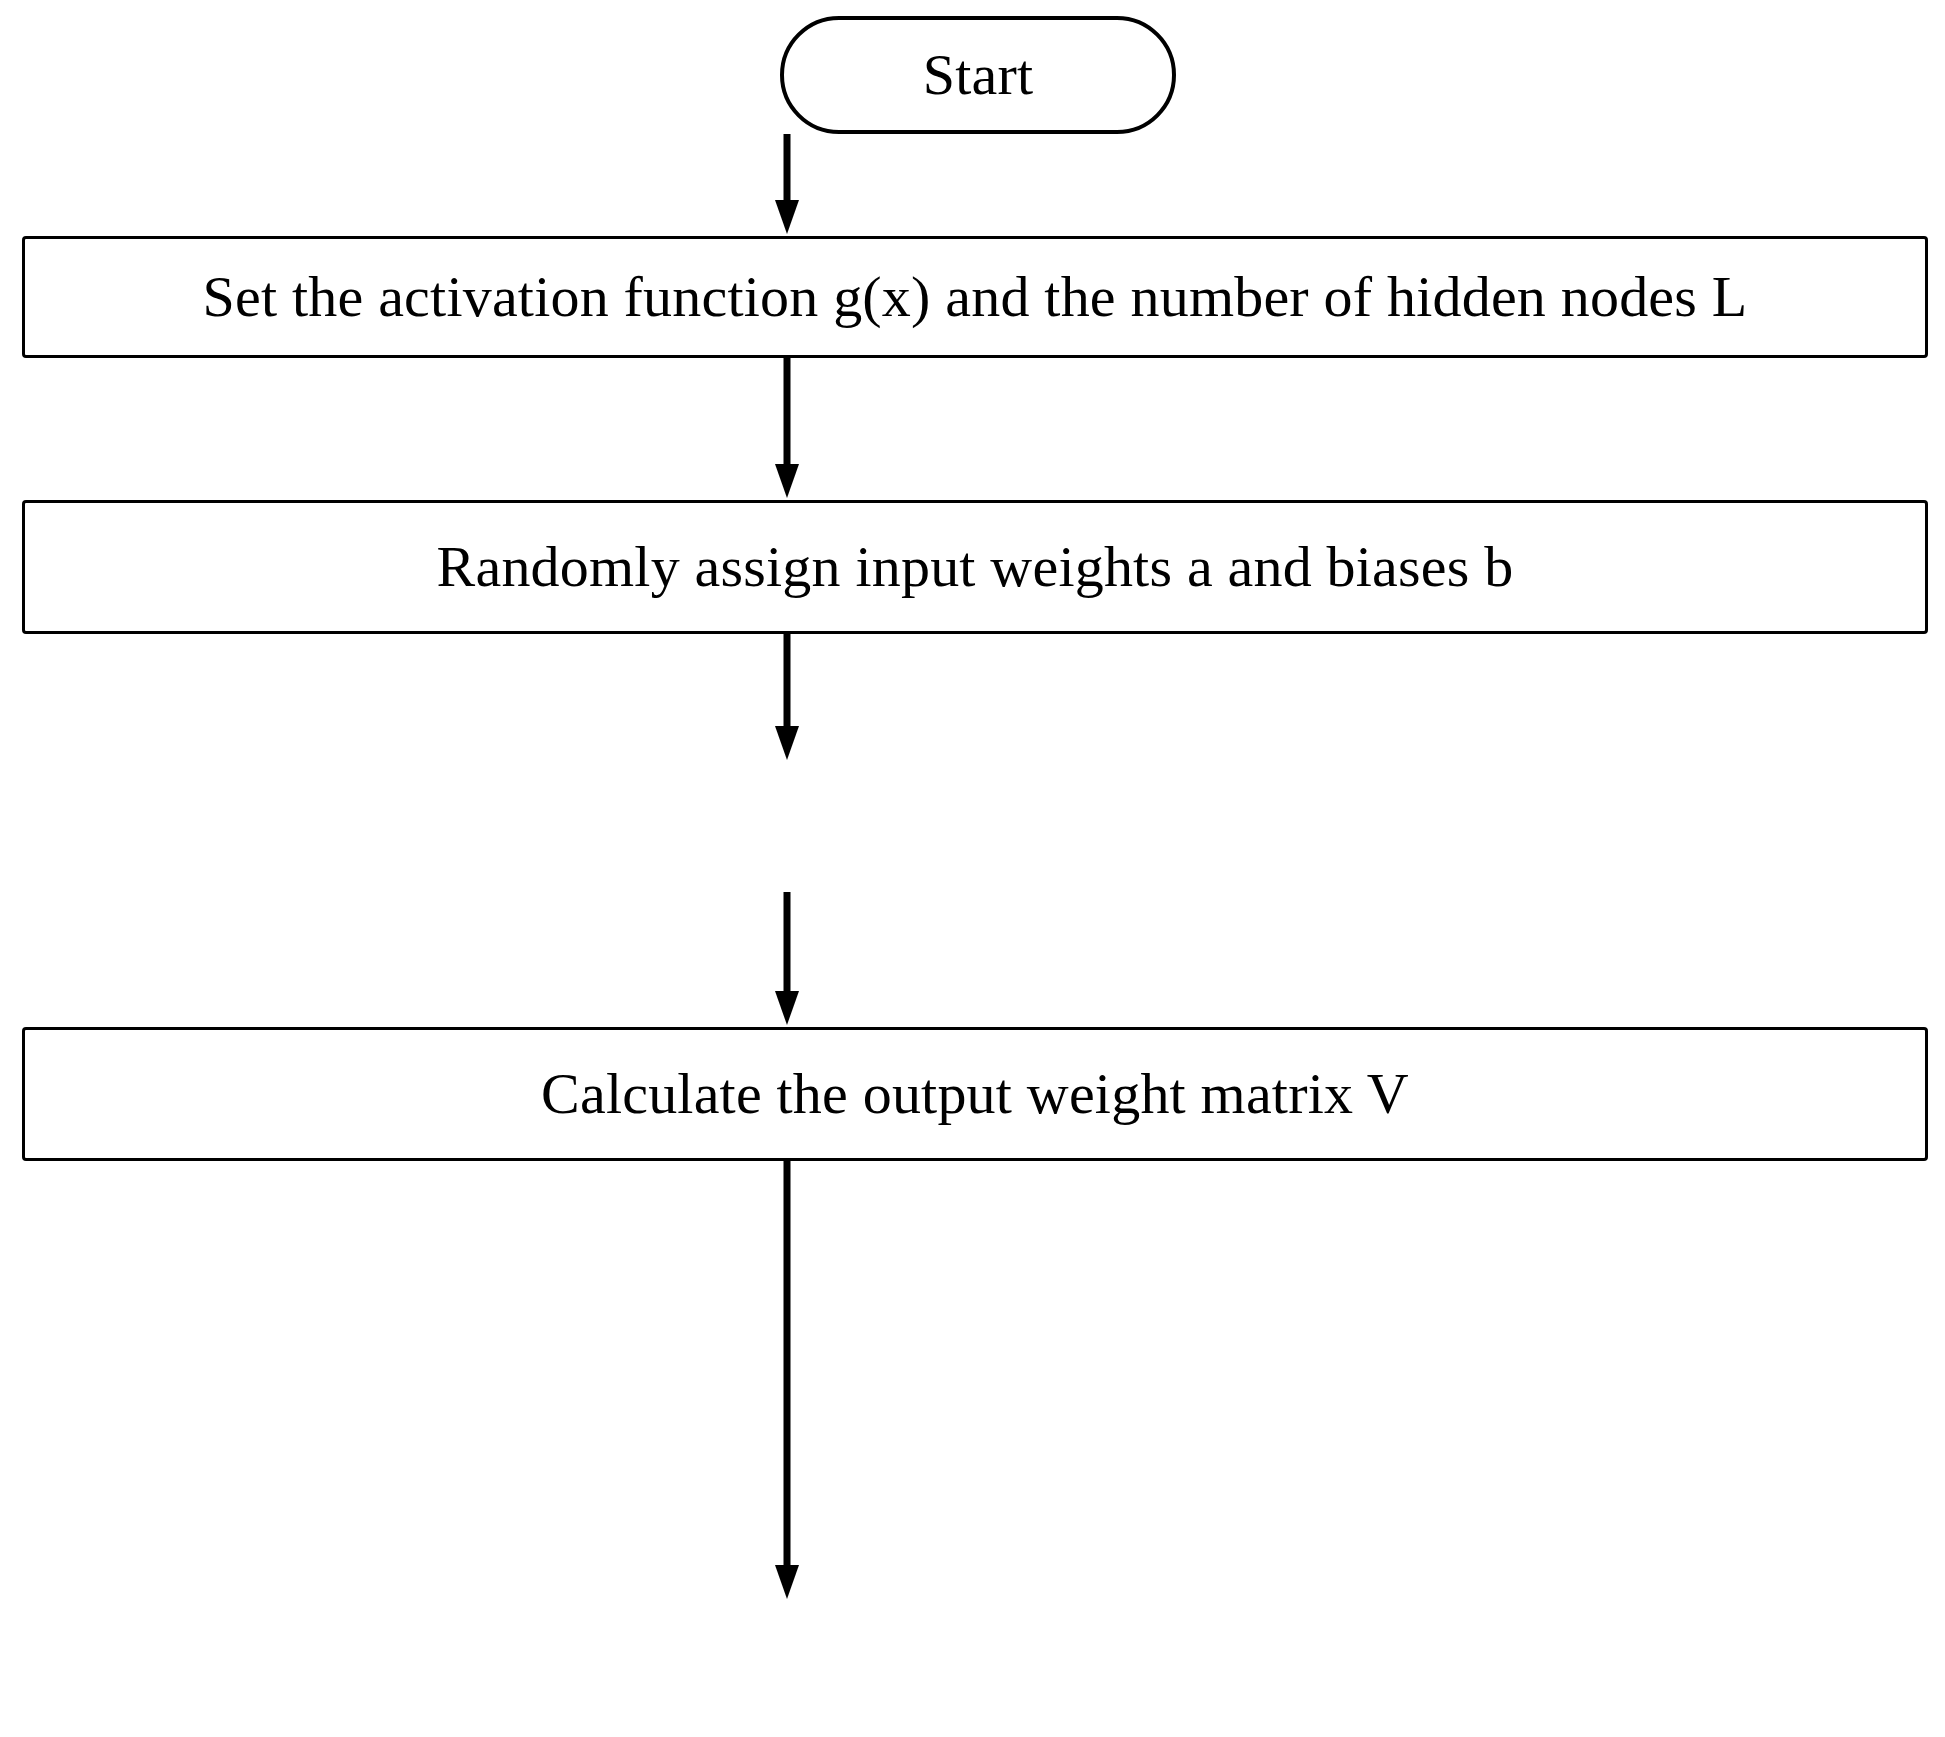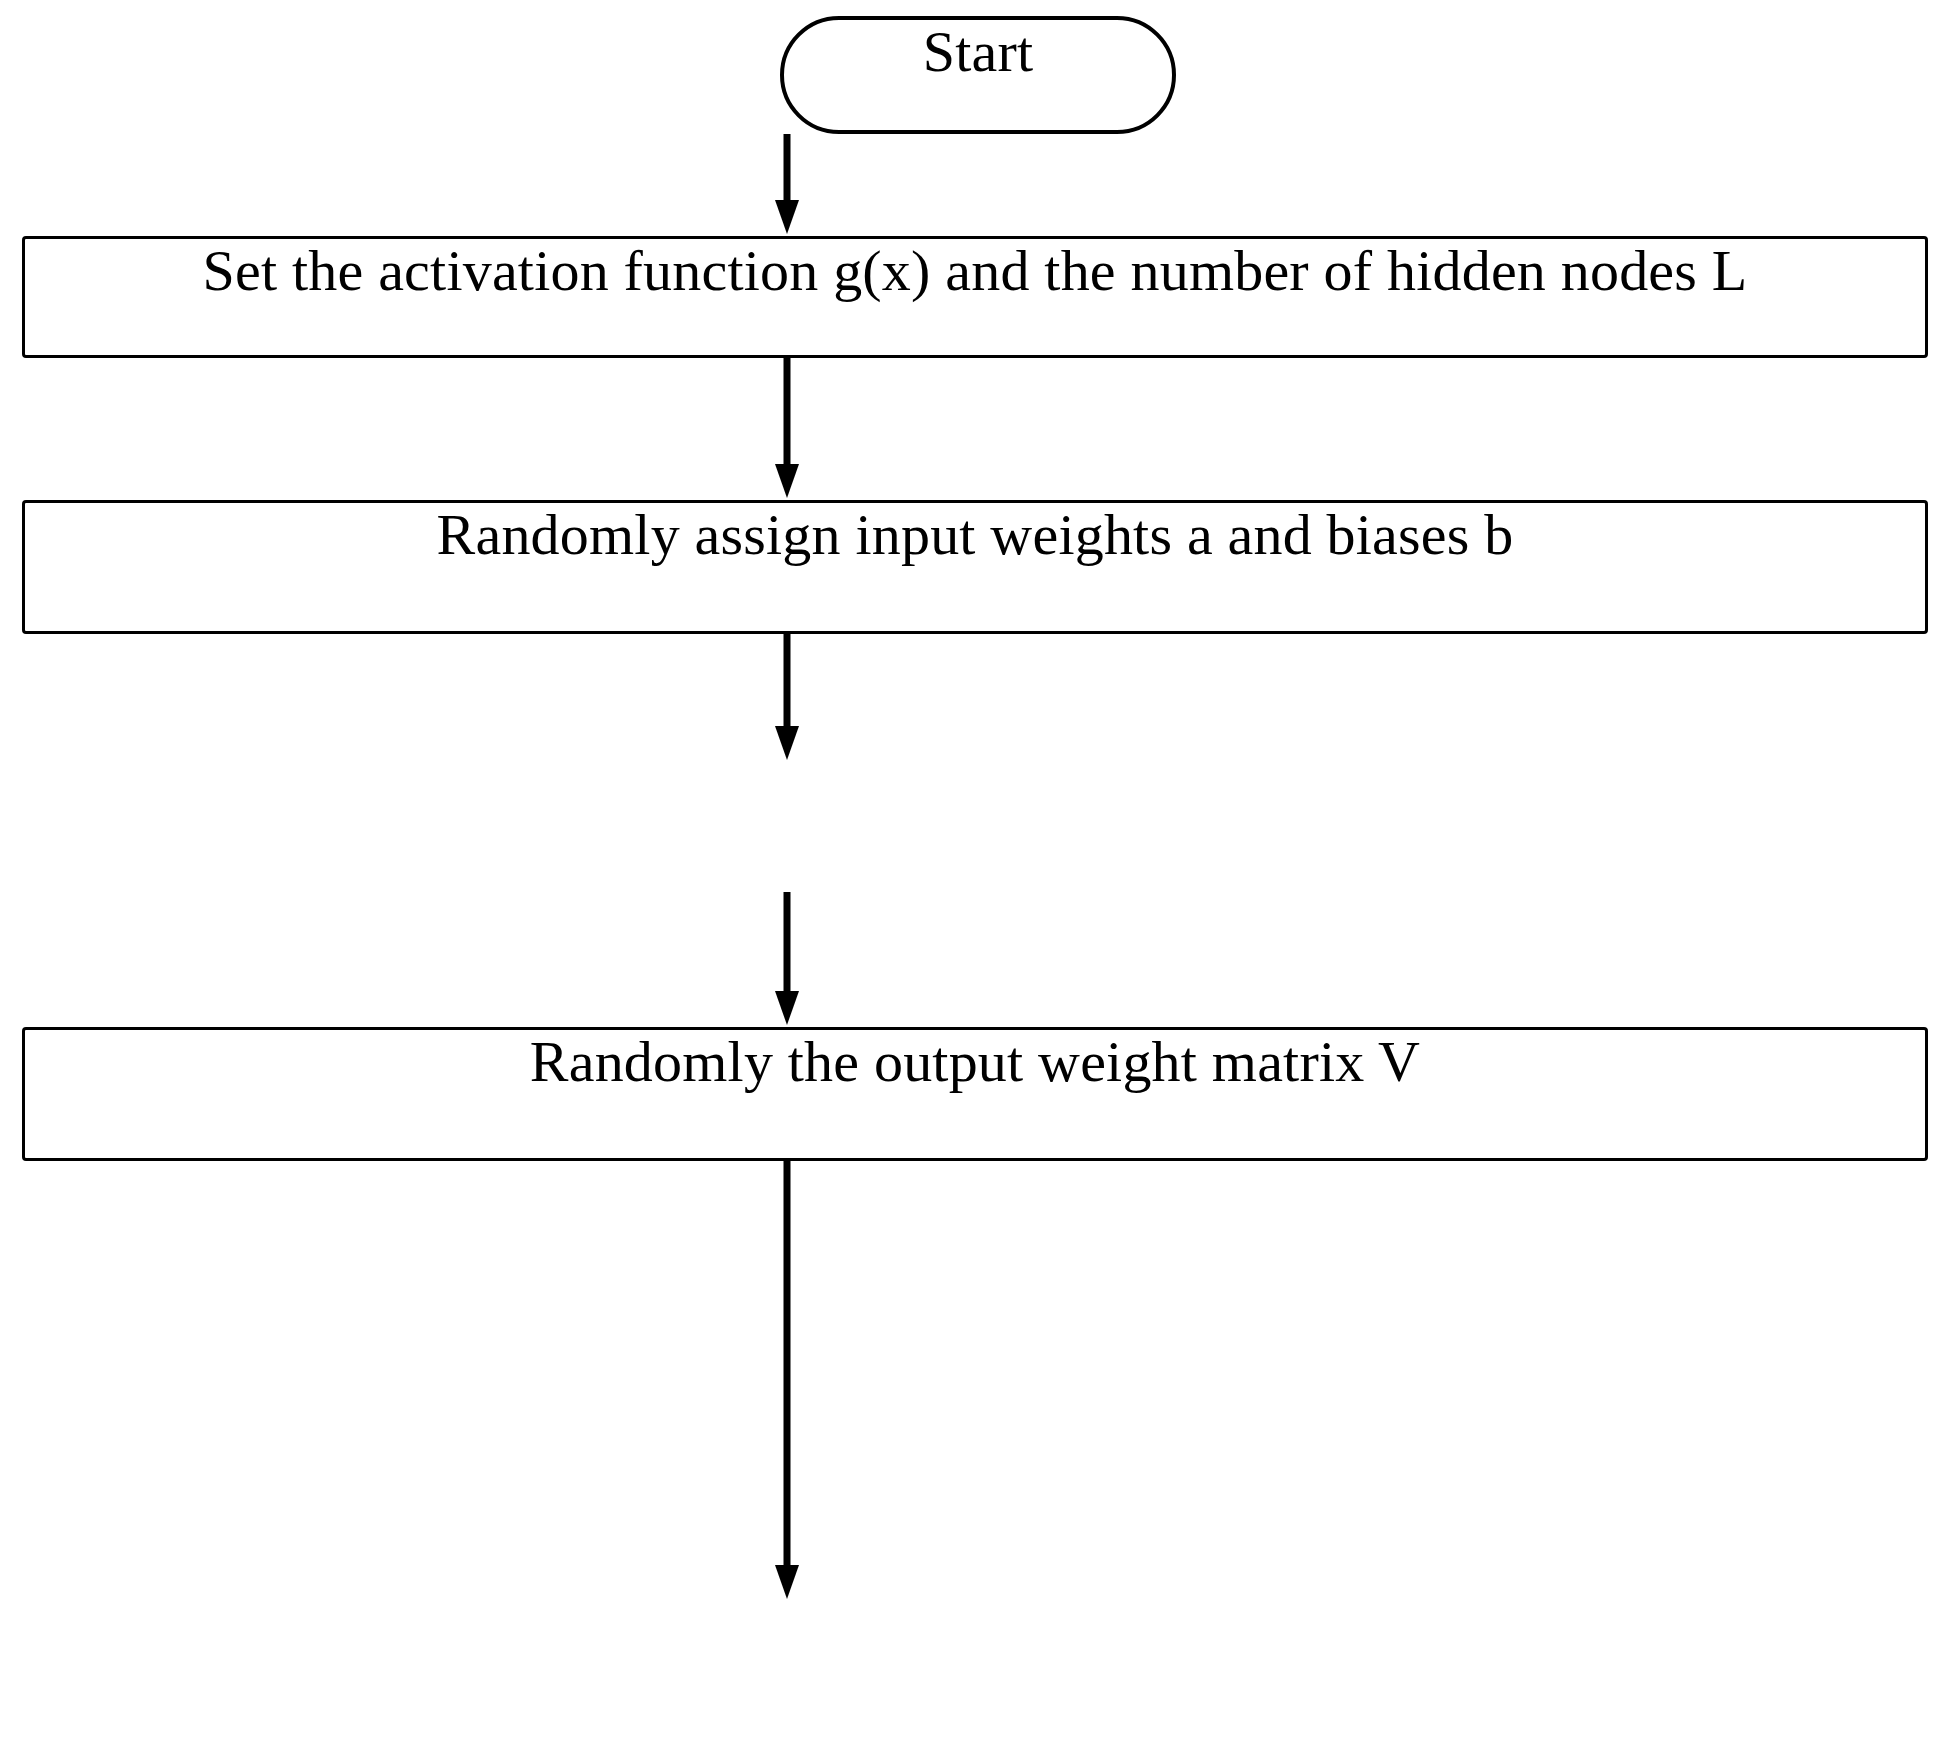--- a/index.html
+++ b/index.html
@@ -16,20 +16,21 @@
     height: 1737px;
     background: #ffffff;
     overflow: hidden;
   }
   .node {
     position: absolute;
     box-sizing: border-box;
     background: #ffffff;
     border: 3px solid #000000;
     display: flex;
+    align-items: center;
     justify-content: center;
     text-align: center;
     color: #000000;
   }
   .node.terminal {
     border-radius: 999px;
     border-width: 4px;
   }
   .node.process {
     border-radius: 4px;
@@ -102,17 +103,17 @@
   <div class="node process" style="left:22px; top:236px; width:1906px; height:122px;">
     <span class="node-label">Set the activation function g(x) and the number of hidden nodes L</span>
   </div>
 
   <div class="node process" style="left:22px; top:500px; width:1906px; height:134px;">
     <span class="node-label">Randomly assign input weights a and biases b</span>
   </div>
 
 
   <div class="node process" style="left:22px; top:1027px; width:1906px; height:134px;">
-    <span class="node-label">Randomly the output weight matrix V</span>
+    <span class="node-label">Calculate the output weight matrix V</span>
   </div>
 
 
 </div>
 
 </body></html>

